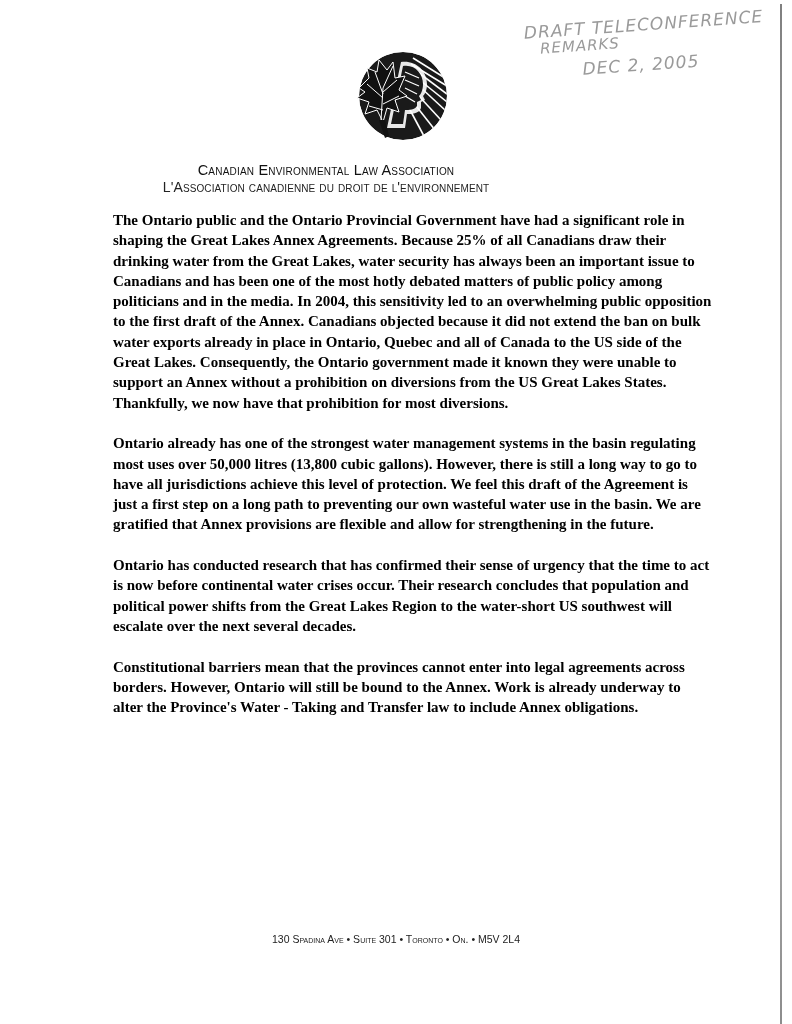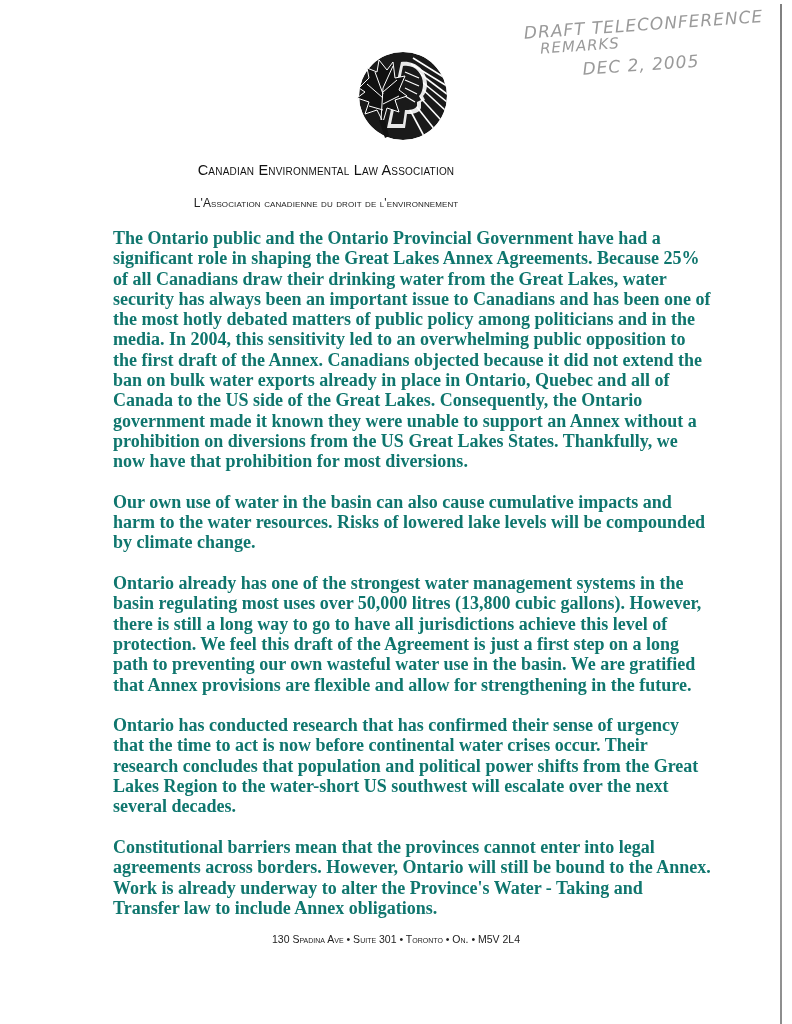--- a/index.html
+++ b/index.html
@@ -5,22 +5,22 @@
   html, body { margin: 0; padding: 0; background: #ffffff; }
   body { width: 792px; height: 1024px; position: relative; overflow: hidden; font-family: "Liberation Serif", serif; color: #111; }
   .scan-edge { position: absolute; left: 780px; top: 4px; width: 2px; height: 1020px; background: linear-gradient(to bottom, #555 0%, #777 20%, #999 40%, #666 60%, #888 80%, #666 100%); opacity: 0.75; }
   .handwriting { position: absolute; left: 525px; top: 14px; width: 250px; font-family: "DejaVu Sans", sans-serif; color: #9a9a9a; font-style: italic; font-weight: normal; transform: rotate(-4deg); letter-spacing: 1px; }
   .handwriting .line1 { font-size: 17px; display: block; margin-left: 0px; }
   .handwriting .line2 { font-size: 15px; display: block; margin-left: 15px; margin-top: -2px; }
   .handwriting .line3 { font-size: 17px; display: block; margin-left: 56px; margin-top: 4px; }
   .logo { position: absolute; left: 353px; top: 48px; width: 96px; height: 96px; }
   .org-header { position: absolute; left: 0; width: 652px; top: 162px; text-align: center; font-family: "Liberation Sans", sans-serif; }
   .org-name { font-size: 14.5px; font-variant: small-caps; letter-spacing: 0.2px; color: #111; }
-  .org-name-fr { font-size: 12px; font-variant: small-caps; color: #222; margin-top: 18px; letter-spacing: 0.1px; }
-  .body-text { position: absolute; left: 113px; top: 228px; width: 600px; font-family: "Liberation Serif", serif; font-weight: bold; font-size: 18px; line-height: 20.3px; color: #0f766e; }
+  .org-name-fr { font-size: 14px; font-variant: small-caps; color: #222; margin-top: 1px; letter-spacing: 0.1px; }
+  .body-text { position: absolute; left: 113px; top: 210px; width: 600px; font-family: "Liberation Serif", serif; font-weight: bold; font-size: 15px; line-height: 20.3px; color: #000000; }
   .body-text p { margin: 0 0 20.3px 0; }
   .footer { position: absolute; left: 0; width: 792px; top: 932px; text-align: center; font-family: "Liberation Sans", sans-serif; font-size: 10.5px; line-height: 14px; color: #222; font-variant: small-caps; }
 </style>
 </head>
 <body>
 
 <div class="scan-edge"></div>
 
 <div class="handwriting">
   <span class="line1">DRAFT TELECONFERENCE</span>
@@ -71,21 +71,20 @@
   </svg>
 </div>
 
 <div class="org-header">
   <div class="org-name">Canadian Environmental Law Association</div>
   <div class="org-name-fr">L'Association canadienne du droit de l'environnement</div>
 </div>
 
 <div class="body-text">
   <p>The Ontario public and the Ontario Provincial Government have had a significant role in shaping the Great Lakes Annex Agreements. Because 25% of all Canadians draw their drinking water from the Great Lakes, water security has always been an important issue to Canadians and has been one of the most hotly debated matters of public policy among politicians and in the media. In 2004, this sensitivity led to an overwhelming public opposition to the first draft of the Annex.  Canadians objected because it did not extend the ban on bulk water exports already in place in Ontario, Quebec and all of Canada to the US side of the Great Lakes. Consequently, the Ontario government made it known they were unable to support an Annex without a prohibition on diversions from the US Great Lakes States. Thankfully, we now have that prohibition for most diversions.</p>
-  <p>Our own use of water in the basin can also cause cumulative impacts and harm to the water resources. Risks of lowered lake levels will be compounded by climate change.</p>
   <p>Ontario already has one of the strongest water management systems in the basin regulating most uses over 50,000 litres (13,800 cubic gallons).  However, there is still a long way to go to have all jurisdictions achieve this level of protection.  We feel this draft of the Agreement is just a first step on a long path to preventing our own wasteful water use in the basin. We are gratified that Annex provisions are flexible and allow for strengthening in the future.</p>
   <p>Ontario has conducted research that has confirmed their sense of urgency that the time to act is now before continental water crises occur. Their research concludes that population and political power shifts from the Great Lakes Region to the water-short US southwest will escalate over the next several decades.</p>
   <p>Constitutional barriers mean that the provinces cannot enter into legal agreements across borders. However, Ontario will still be bound to the Annex. Work is already underway to alter the Province's Water - Taking and Transfer law to include Annex obligations.</p>
 </div>
 
 <div class="footer">
   <div>130 Spadina Ave • Suite 301 • Toronto • On. • M5V 2L4</div>
 </div>
 
 </body></html>

